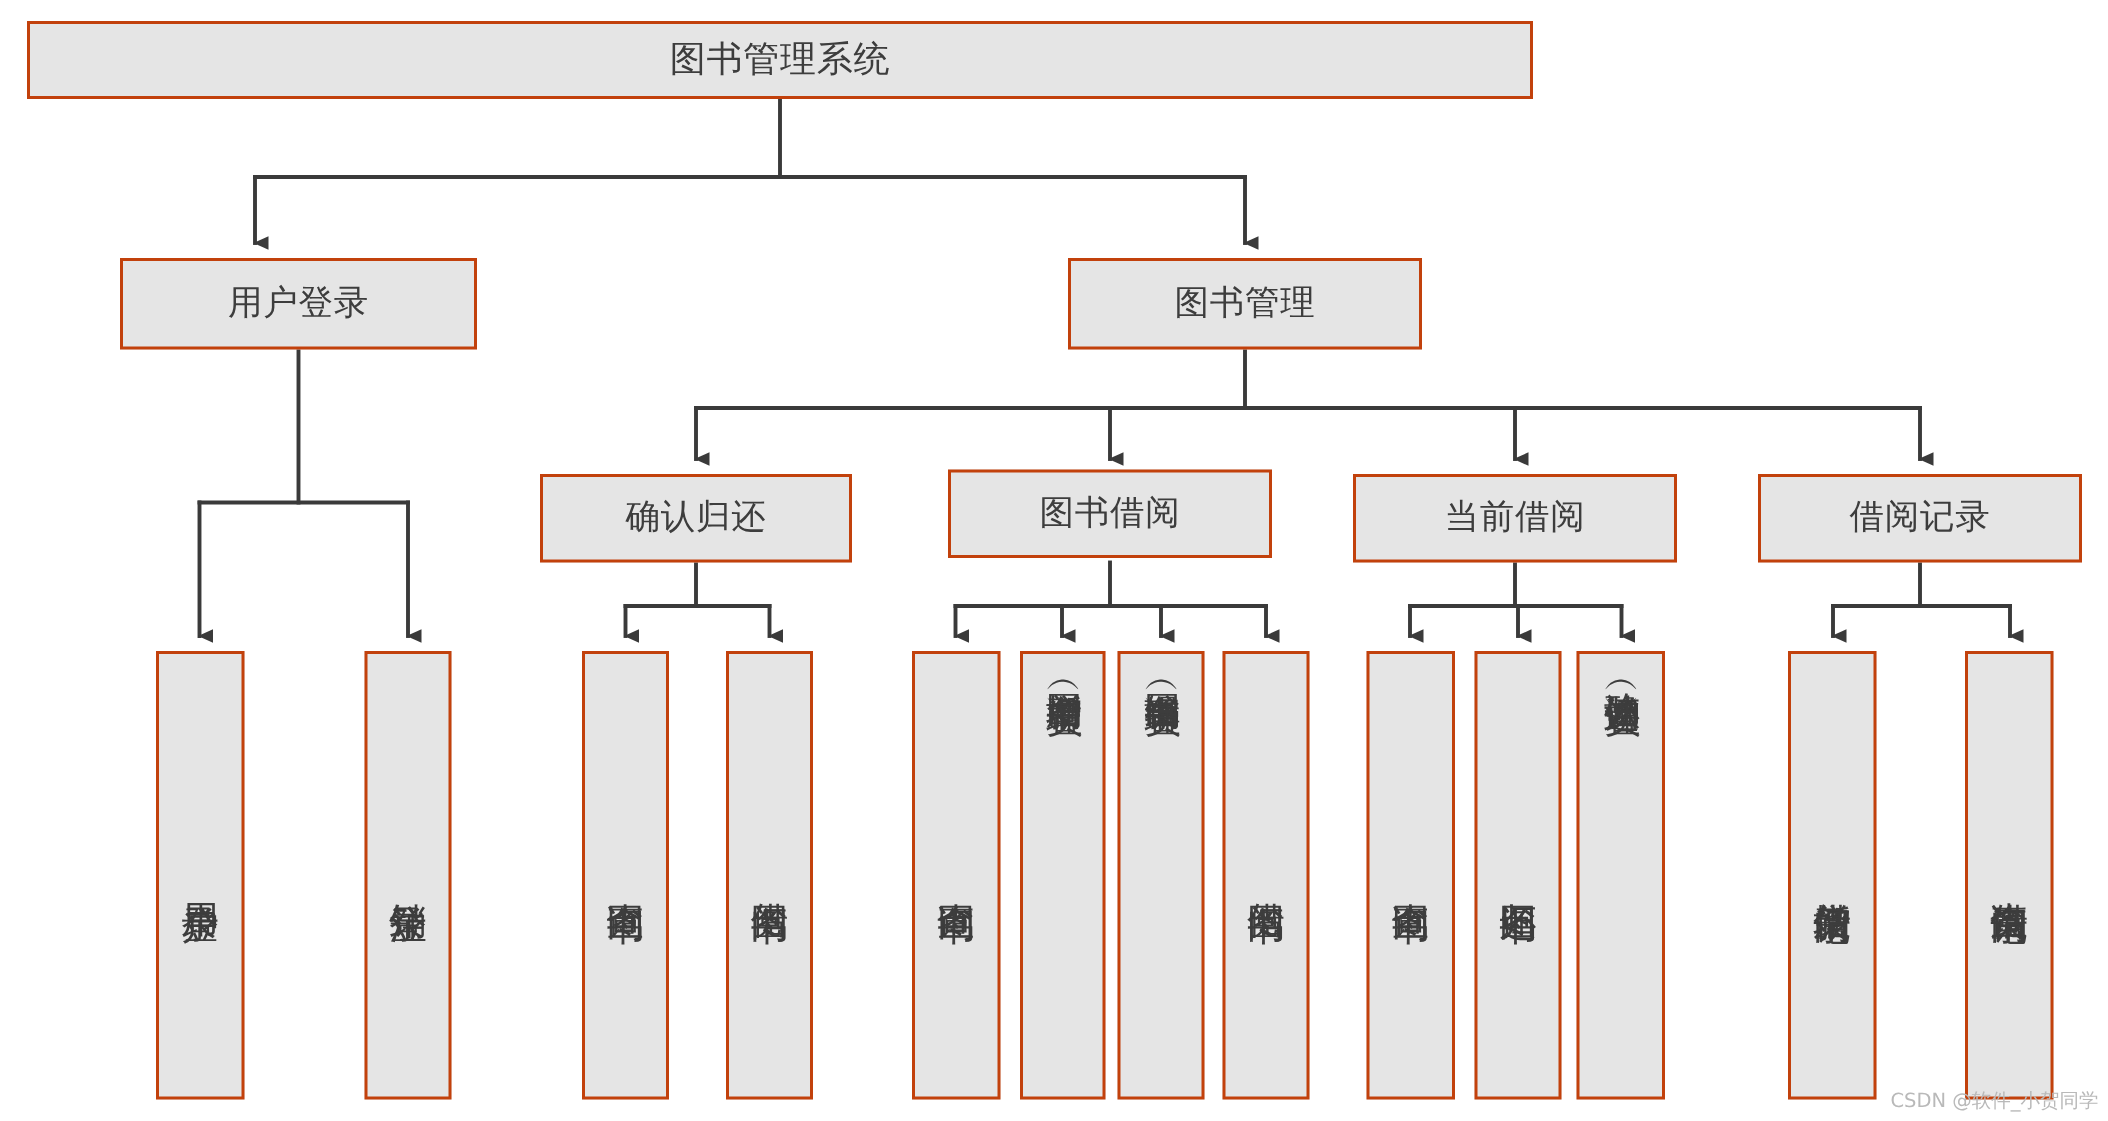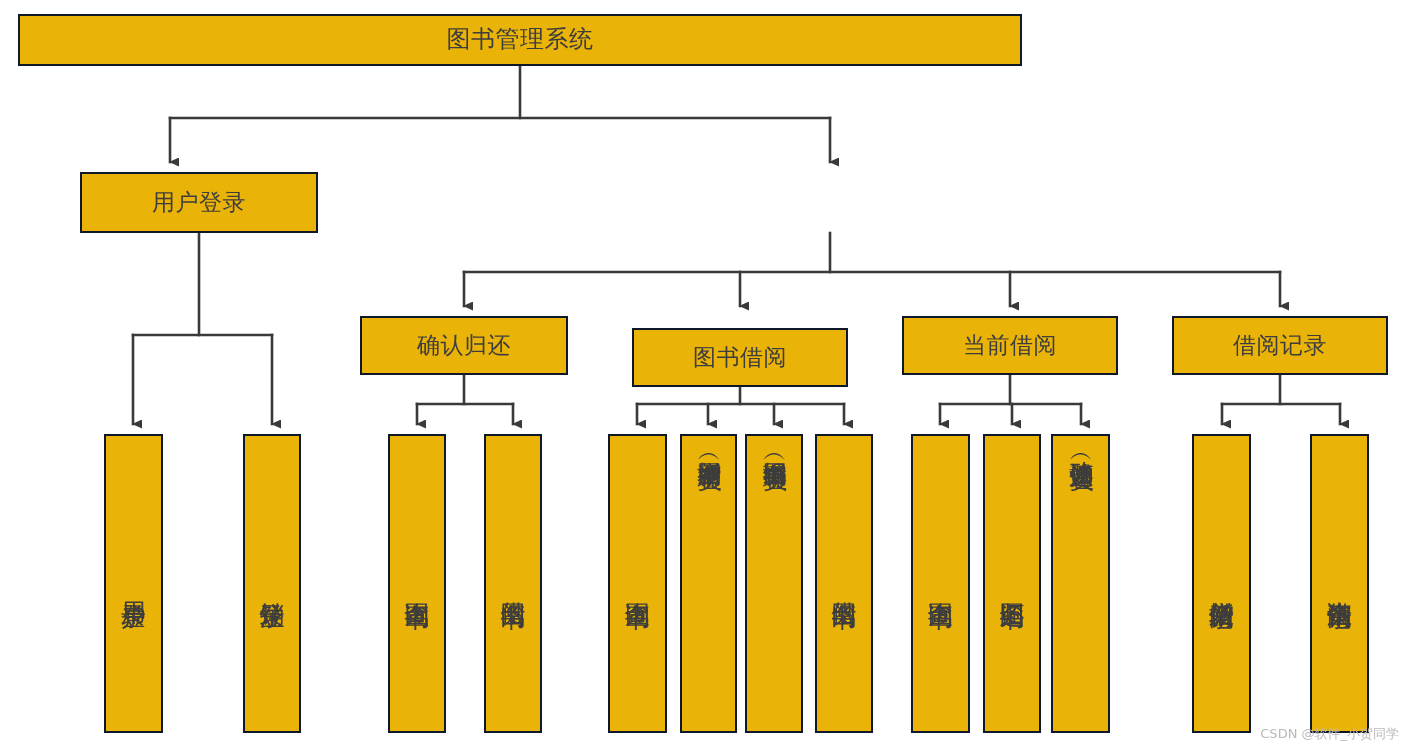--- a/index.html
+++ b/index.html
@@ -22,22 +22,22 @@
     position: absolute;
     left: 0;
     top: 0;
     width: 1405px;
     height: 747px;
     pointer-events: none;
   }
   .node {
     position: absolute;
     box-sizing: border-box;
-    background: #eab308;
-    border: 2px solid #0f172a;
+    background: #e5e5e5;
+    border: 2px solid #c2410c;
     display: flex;
     align-items: center;
     justify-content: center;
     color: #3d3d3d;
   }
   .node-label {
     display: block;
     text-align: center;
     line-height: 1.05;
     letter-spacing: 0.5px;
@@ -138,26 +138,29 @@
   </svg>
 
   <div class="node horizontal root" style="left:18px; top:14px; width:1004px; height:52px;">
     <span class="node-label">图书管理系统</span>
   </div>
 
   <div class="node horizontal" style="left:80px; top:172px; width:238px; height:61px;">
     <span class="node-label">用户登录</span>
   </div>
 
+  <div class="node horizontal" style="left:712px; top:172px; width:236px; height:61px;">
+    <span class="node-label">图书管理</span>
+  </div>
 
   <div class="node horizontal" style="left:360px; top:316px; width:208px; height:59px;">
     <span class="node-label">确认归还</span>
   </div>
 
-  <div class="node horizontal" style="left:632px; top:328px; width:216px; height:59px;">
+  <div class="node horizontal" style="left:632px; top:313px; width:216px; height:59px;">
     <span class="node-label">图书借阅</span>
   </div>
 
   <div class="node horizontal" style="left:1172px; top:316px; width:216px; height:59px;">
     <span class="node-label">借阅记录</span>
   </div>
 
   <div class="node horizontal" style="left:902px; top:316px; width:216px; height:59px;">
     <span class="node-label">当前借阅</span>
   </div>

